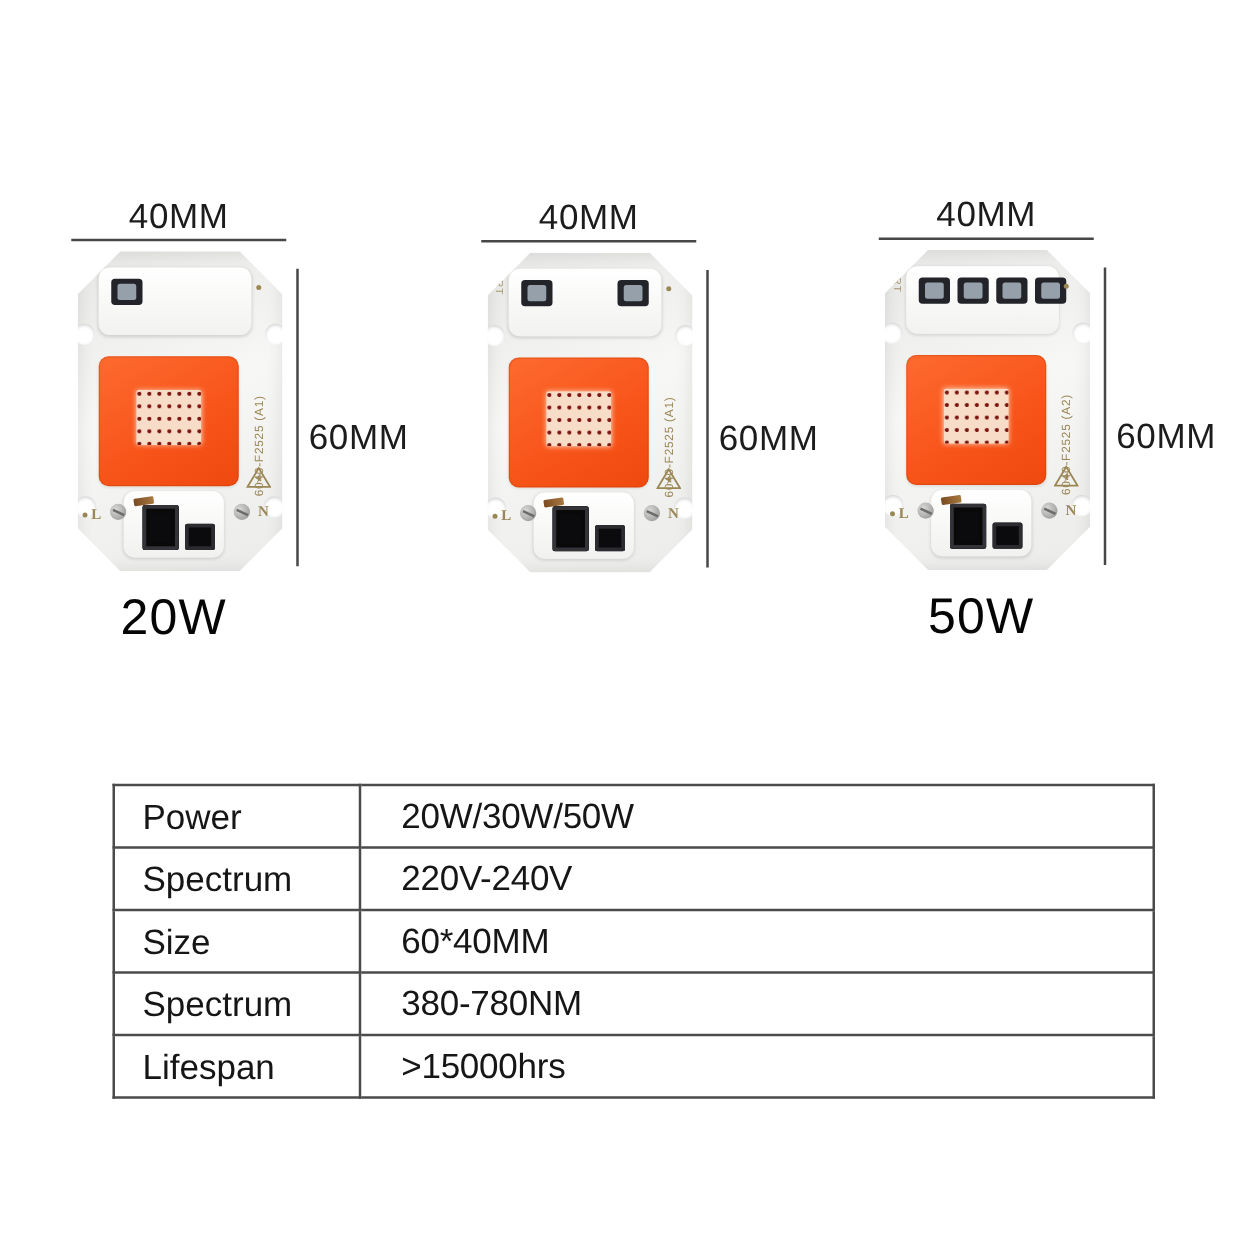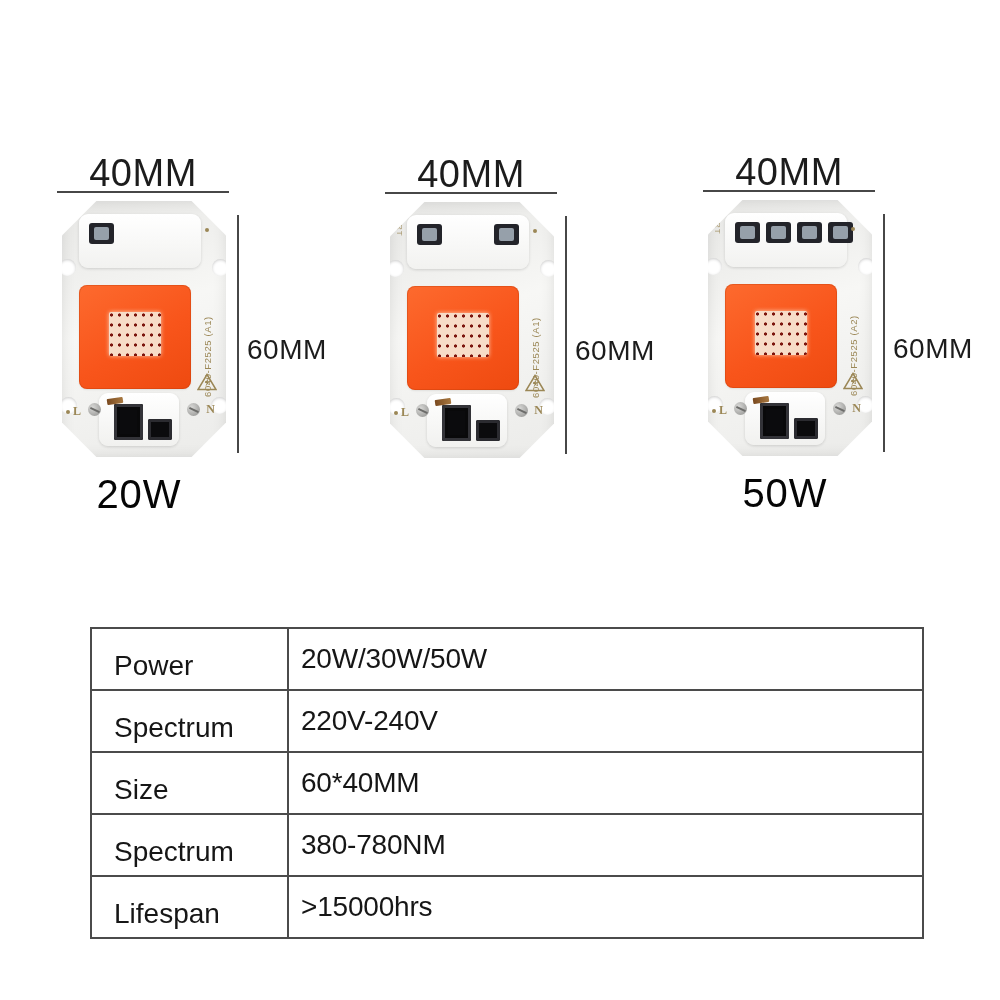--- a/index.html
+++ b/index.html
@@ -10,21 +10,21 @@
   #canvas{position:absolute;inset:0;}
 
   
   .chip-block{position:absolute;width:262px;height:372px;}
   .chip-1{left:57px;top:158px;}
   .chip-2{left:385px;top:159px;}
   .chip-3{left:703px;top:157px;}
 
   .dim-width-label{
     position:absolute;top:0;left:0;width:172px;text-align:center;
-    font-size:38px;line-height:30px;color:#1c1c1c;letter-spacing:0.5px;
+    font-size:28px;line-height:30px;color:#1c1c1c;letter-spacing:0.5px;
   }
   .dim-width-line{position:absolute;top:33px;left:0;width:172px;height:2px;background:var(--dimension-line,#474747);}
   .dim-height-line{position:absolute;left:180px;top:57px;width:2px;height:238px;background:var(--dimension-line,#474747);}
   .dim-height-label{position:absolute;left:190px;top:176px;font-size:28px;color:#1c1c1c;letter-spacing:0.5px;}
   .watt-label{
     position:absolute;left:2px;top:314px;width:160px;text-align:center;
     font-size:40px;font-weight:normal;color:#050505;letter-spacing:1px;
   }
 
   
@@ -100,22 +100,22 @@
   .screw::after{content:"";position:absolute;left:1.5px;top:5.5px;width:10px;height:1.5px;background:#6c6c6a;transform:rotate(25deg);}
   .screw.left{left:26px;top:202px;}
   .screw.right{right:26px;top:202px;}
 
   
   .spec-table{
     position:absolute;left:90px;top:627px;width:834px;border-collapse:collapse;
     font-size:28px;color:#161616;table-layout:fixed;
   }
   .spec-table td{border:2px solid var(--table-border,#4b4b4b);height:42px;vertical-align:middle;white-space:nowrap;}
-  .spec-table td.label{width:165px;padding:16px 8px 2px 22px;}
-  .spec-table td.value{padding:2px 8px 2px 12px;letter-spacing:-0.2px;}
+  .spec-table td.label{width:165px;padding:4px 8px 2px 22px;}
+  .spec-table td.value{padding:2px 8px 2px 32px;letter-spacing:-0.2px;}
 </style>
 </head>
 <body>
 
 <div id="canvas">
   <div class="chip-block chip-1">
   <div class="dim-width-label">40MM</div>
   <div class="dim-width-line"></div>
   <div class="chip">
     <div class="pcb-shade"></div>

